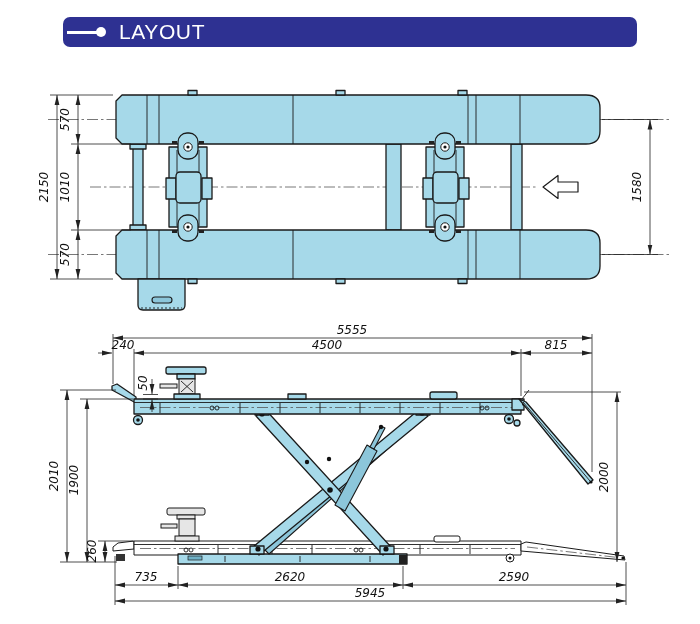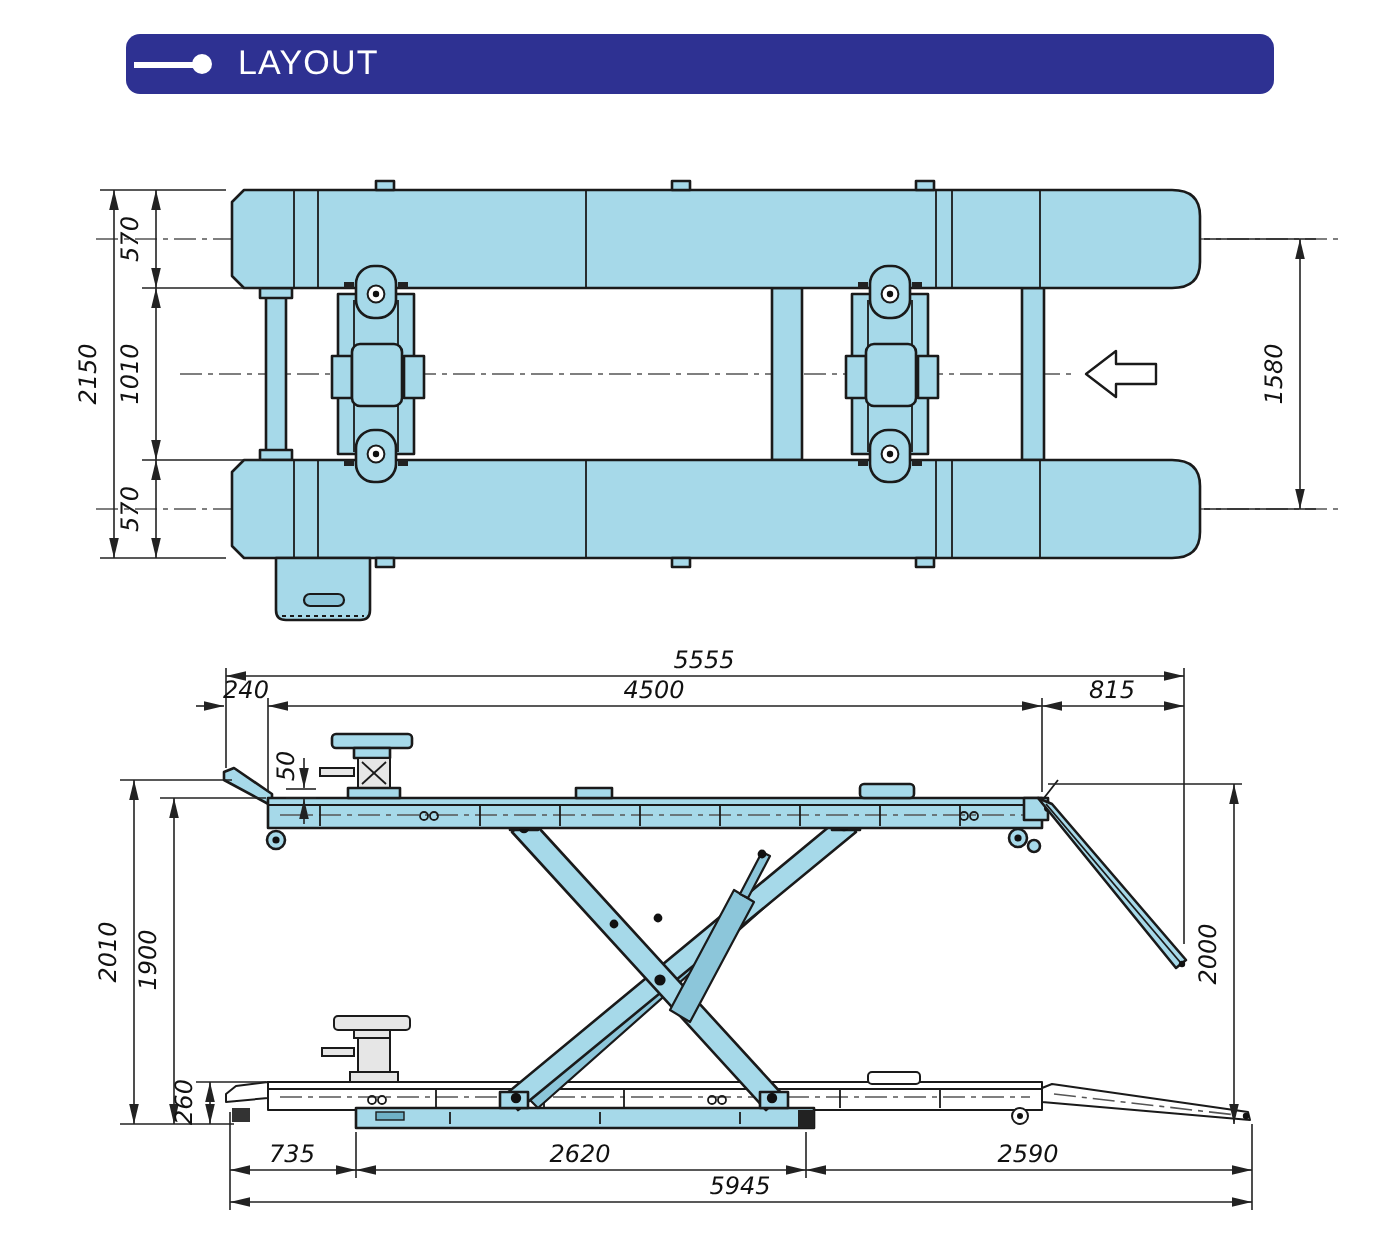--- a/index.html
+++ b/index.html
@@ -2,21 +2,21 @@
 <html><head>
 <meta charset="utf-8">
 <style>
   html,body{margin:0;padding:0;background:#ffffff;}
   .canvas{position:relative;width:700px;height:624px;background:#ffffff;overflow:hidden;
           font-family:"Liberation Sans",sans-serif;}
   .banner{position:absolute;left:63px;top:17px;width:574px;height:30px;background:#2e3192;
           border-radius:7px;display:flex;align-items:center;}
   .banner .lead-line{width:30px;height:3px;background:#ffffff;margin-left:4px;}
   .banner .lead-dot{width:10px;height:10px;border-radius:50%;background:#ffffff;margin-left:-1px;}
-  .banner .title{color:#ffffff;font-size:17px;letter-spacing:0.6px;margin-left:13px;font-weight:500;}
+  .banner .title{color:#ffffff;font-size:21px;letter-spacing:0.6px;margin-left:13px;font-weight:500;}
   svg{position:absolute;left:0;top:0;}
   .part{fill:#a6d9e9;stroke:#1a1a1a;stroke-width:1.3;stroke-linejoin:round;}
   .part2{fill:#8cc6da;stroke:#1a1a1a;stroke-width:1.1;stroke-linejoin:round;}
   .wpart{fill:#ffffff;stroke:#1a1a1a;stroke-width:1;stroke-linejoin:round;}
   .gpart{fill:#e6e6e6;stroke:#1a1a1a;stroke-width:1;}
   .ln{fill:none;stroke:#1a1a1a;stroke-width:0.9;}
   .dk{fill:#222222;stroke:none;}
   .dim{fill:none;stroke:#222222;stroke-width:0.8;}
   .cl{fill:none;stroke:#555555;stroke-width:0.8;stroke-dasharray:11 3 2.5 3;}
   .pin{fill:#111111;stroke:none;}

